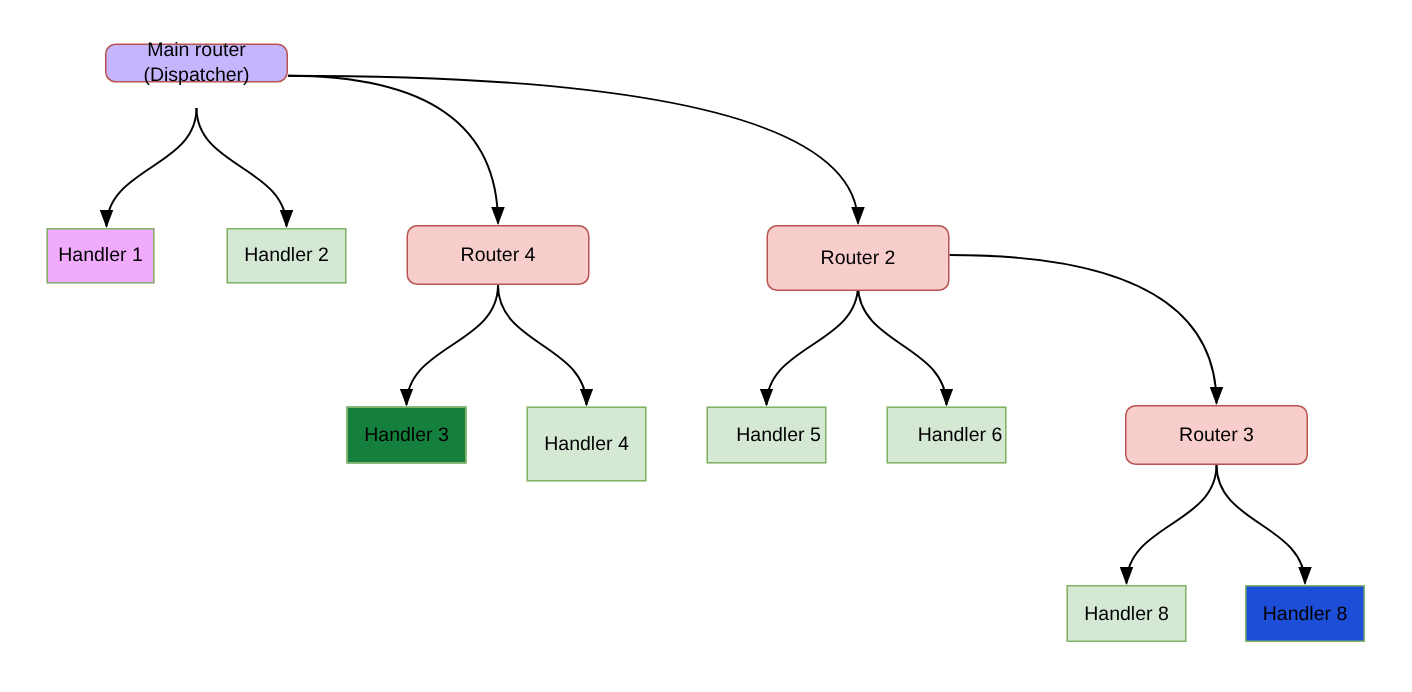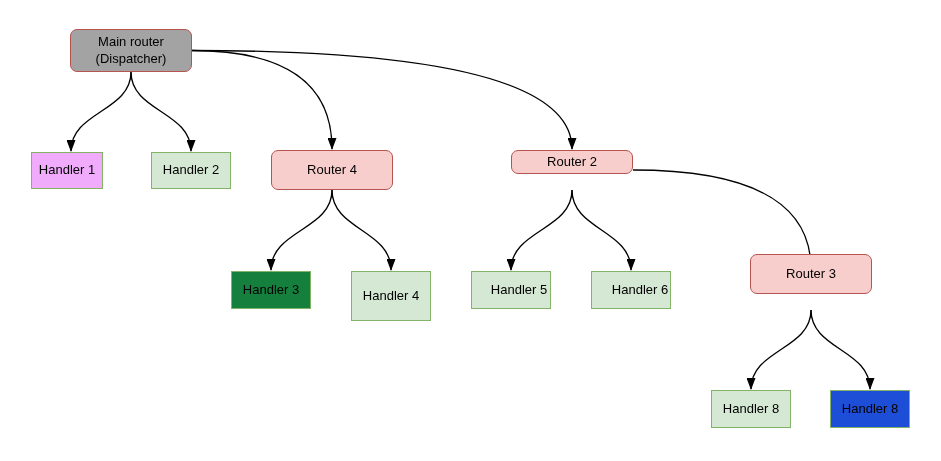--- a/index.html
+++ b/index.html
@@ -47,49 +47,49 @@
       <path d="M 192,50.5 Q 572,50.5 572,149" fill="none" stroke="#000000" stroke-width="1.3" marker-end="url(#arrow)"></path>
       <path d="M 332,190 C 332,230 271,230 271,270" fill="none" stroke="#000000" stroke-width="1.3" marker-end="url(#arrow)"></path>
       <path d="M 332,190 C 332,230 391,230 391,270" fill="none" stroke="#000000" stroke-width="1.3" marker-end="url(#arrow)"></path>
       <path d="M 572,190 C 572,230 511,230 511,270" fill="none" stroke="#000000" stroke-width="1.3" marker-end="url(#arrow)"></path>
       <path d="M 572,190 C 572,230 631,230 631,270" fill="none" stroke="#000000" stroke-width="1.3" marker-end="url(#arrow)"></path>
       <path d="M 633,170 Q 811,170 811,269" fill="none" stroke="#000000" stroke-width="1.3" marker-end="url(#arrow)"></path>
       <path d="M 811,310 C 811,349.5 751,349.5 751,389" fill="none" stroke="#000000" stroke-width="1.3" marker-end="url(#arrow)"></path>
       <path d="M 811,310 C 811,349.5 870,349.5 870,389" fill="none" stroke="#000000" stroke-width="1.3" marker-end="url(#arrow)"></path>
     </svg>
   <div id="node-layer">
-      <div class="node router" style="left: 70px; top: 29px; width: 122px; height: 43px; background: #a3a3a3; border: 1px solid rgb(184, 84, 80);">
+      <div class="node router" style="left: 70px; top: 29px; width: 122px; height: 26px; background: #c4b5fd; border: 1px solid rgb(184, 84, 80);">
         <span class="label">Main router
 (Dispatcher)</span>
       </div>
       <div class="node handler" style="left: 31px; top: 152px; width: 72px; height: 37px; background: #f0abfc; border: 1px solid rgb(130, 179, 102); align-items: center;">
         <span class="label">Handler 1</span>
       </div>
       <div class="node handler" style="left: 151px; top: 152px; width: 80px; height: 37px; background: rgb(213, 232, 212); border: 1px solid rgb(130, 179, 102);">
         <span class="label">Handler 2</span>
       </div>
       <div class="node router" style="left: 271px; top: 150px; width: 122px; height: 40px; background: rgb(248, 206, 204); border: 1px solid rgb(184, 84, 80);">
         <span class="label">Router 4</span>
       </div>
-      <div class="node router" style="left: 511px; top: 150px; width: 122px; height: 24px; background: rgb(248, 206, 204); border: 1px solid rgb(184, 84, 80); align-items: center;">
+      <div class="node router" style="left: 511px; top: 150px; width: 122px; height: 44px; background: rgb(248, 206, 204); border: 1px solid rgb(184, 84, 80); align-items: center;">
         <span class="label">Router 2</span>
       </div>
       <div class="node handler" style="left: 231px; top: 271px; width: 80px; height: 38px; background: #15803d; border: 1px solid rgb(130, 179, 102);">
         <span class="label">Handler 3</span>
       </div>
       <div class="node handler" style="left: 351px; top: 271px; width: 80px; height: 50px; background: rgb(213, 232, 212); border: 1px solid rgb(130, 179, 102);">
         <span class="label">Handler 4</span>
       </div>
       <div class="node handler" style="left: 471px; top: 271px; width: 80px; height: 38px; background: rgb(213, 232, 212); border: 1px solid rgb(130, 179, 102); padding-left: 16px;">
         <span class="label">Handler 5</span>
       </div>
       <div class="node handler" style="left: 591px; top: 271px; width: 80px; height: 38px; background: rgb(213, 232, 212); border: 1px solid rgb(130, 179, 102); padding-left: 18px;">
         <span class="label">Handler 6</span>
       </div>
-      <div class="node router" style="left: 750px; top: 254px; width: 122px; height: 40px; background: rgb(248, 206, 204); border: 1px solid rgb(184, 84, 80);">
+      <div class="node router" style="left: 750px; top: 270px; width: 122px; height: 40px; background: rgb(248, 206, 204); border: 1px solid rgb(184, 84, 80);">
         <span class="label">Router 3</span>
       </div>
       <div class="node handler" style="left: 711px; top: 390px; width: 80px; height: 38px; background: rgb(213, 232, 212); border: 1px solid rgb(130, 179, 102);">
         <span class="label">Handler 8</span>
       </div>
       <div class="node handler" style="left: 830px; top: 390px; width: 80px; height: 38px; background: #1d4ed8; border: 1px solid rgb(130, 179, 102);">
         <span class="label">Handler 8</span>
       </div>
     </div>
 </div>

